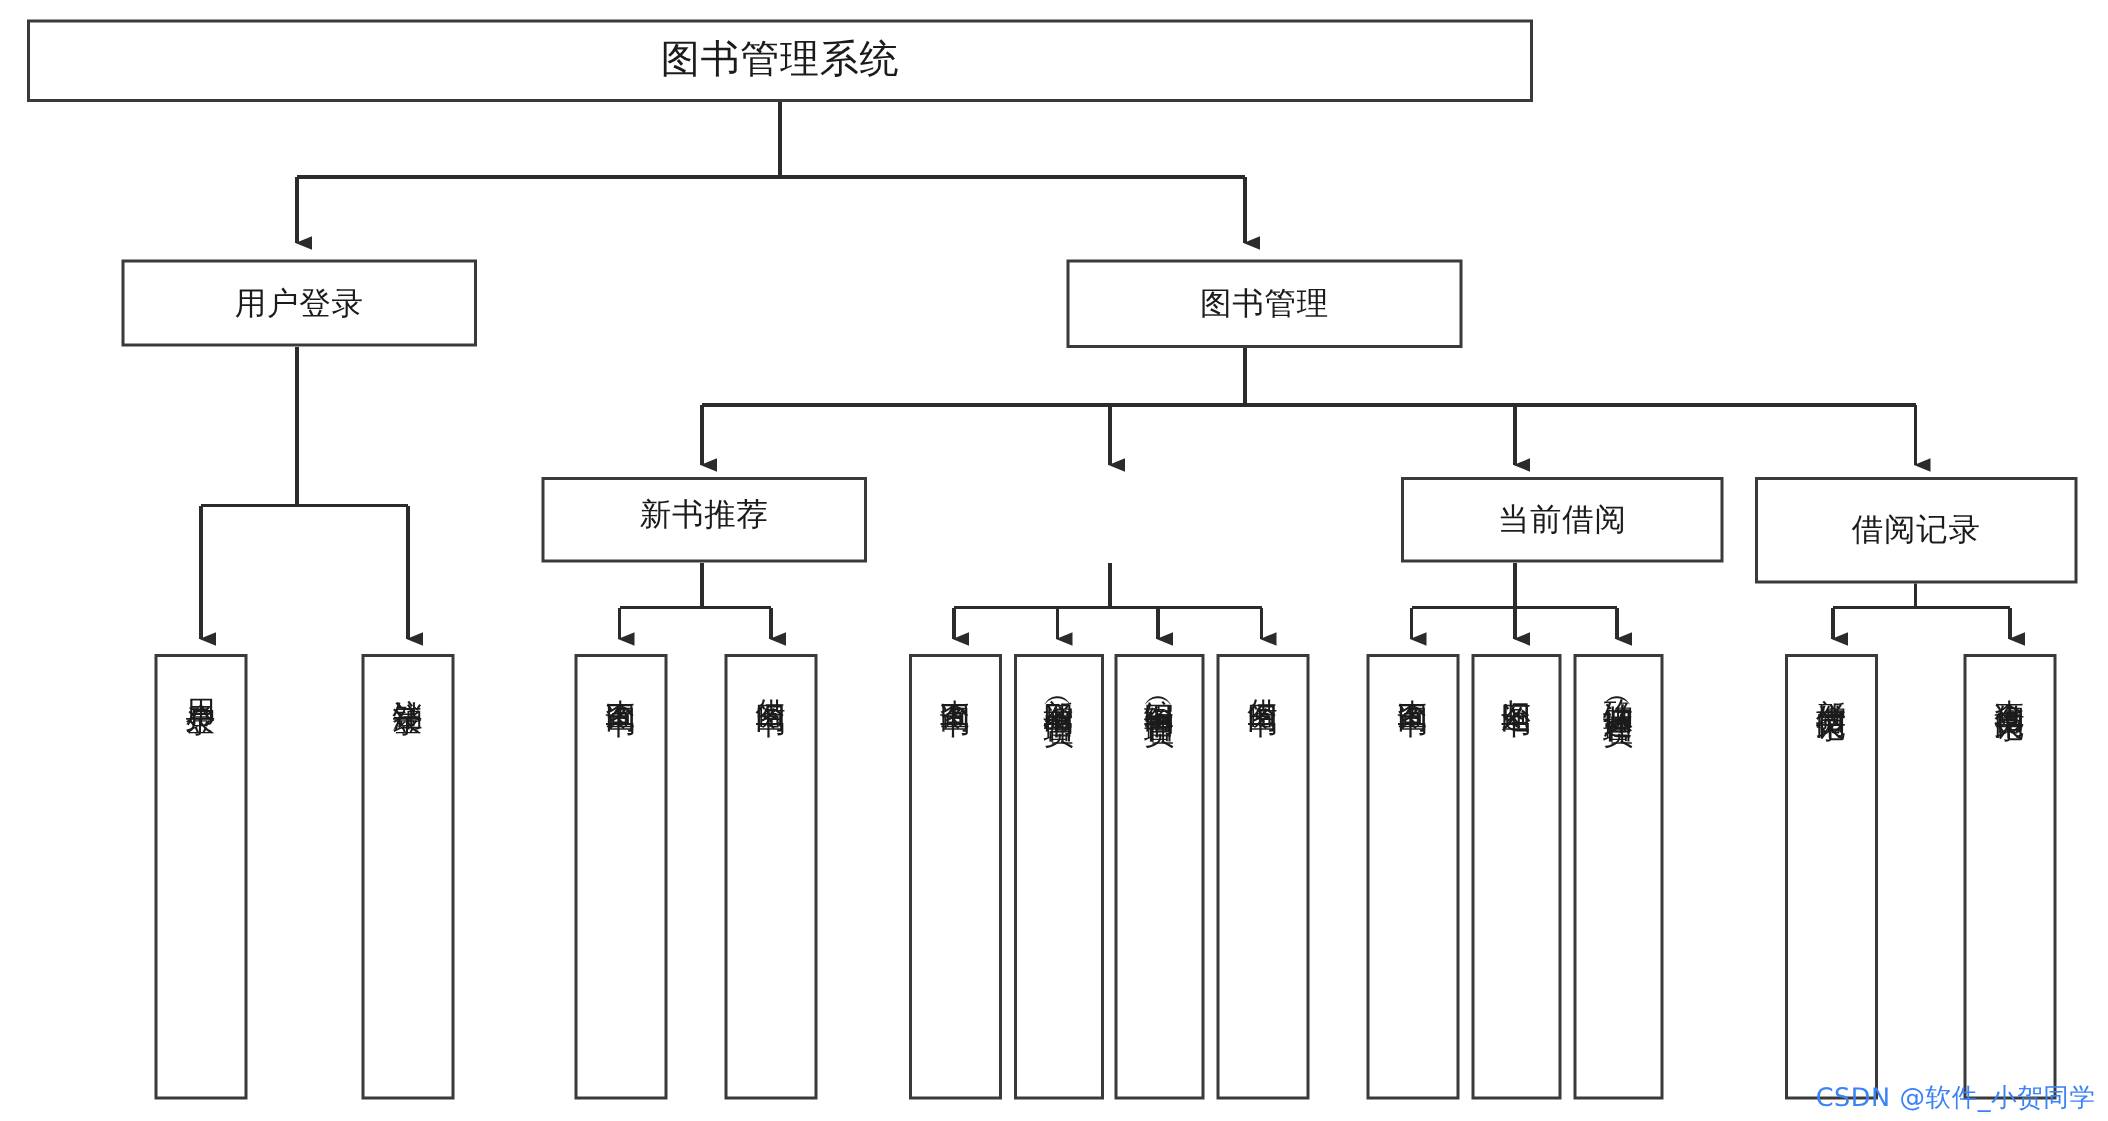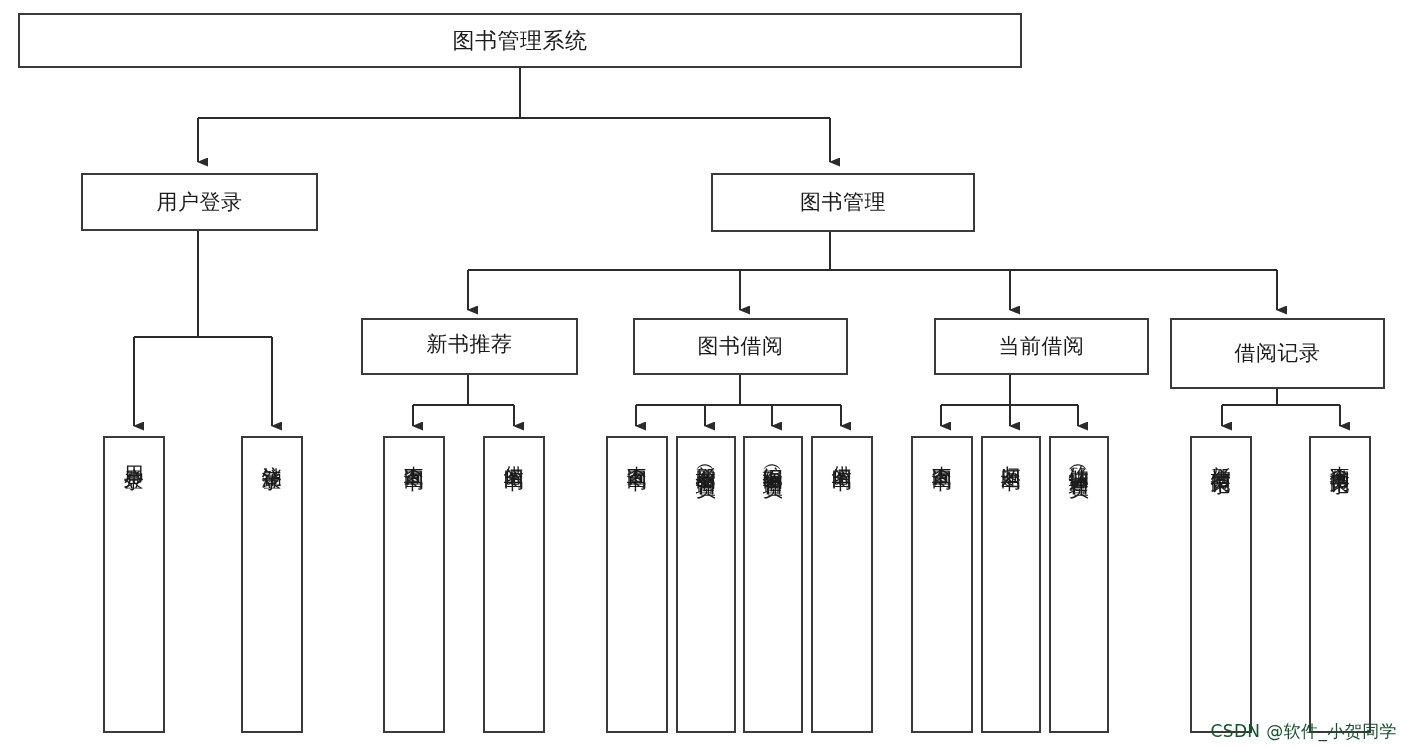--- a/index.html
+++ b/index.html
@@ -36,40 +36,40 @@
     display:block;
     line-height:1.18;
     letter-spacing:0.5px;
     color:#1b1b1b;
   }
   
   .node.h .lbl{
     writing-mode:horizontal-tb;
     font-size:21px;
   }
-  .node.root .lbl{font-size:22px;}
+  .node.root .lbl{font-size:26px;}
   
   .node.v{
     align-items:flex-start;
     padding-top:12px;
   }
   .node.v .lbl{
     writing-mode:vertical-rl;
     text-orientation:upright;
     font-size:20px;
     line-height:1.22;
     letter-spacing:2px;
     white-space:nowrap;
   }
   #watermark{
     position:absolute;
     right:8px;
     bottom:4px;
     font-size:17px;
-    color:#14532d;
+    color:#3b82f6;
     letter-spacing:0.4px;
     white-space:nowrap;
     user-select:none;
     margin-top:36px;
   }
 </style>
 </head>
 <body>
 
 <div id="canvas">
@@ -135,23 +135,20 @@
   </div>
 
   <div class="node h" style="left:711px;top:173px;width:264px;height:59px;">
     <span class="lbl">图书管理</span>
   </div>
 
   <div class="node h" style="left:361px;top:318px;width:217px;height:57px;font-family:Liberation Mono, monospace;">
     <span class="lbl">新书推荐</span>
   </div>
 
-  <div class="node h" style="left:633px;top:318px;width:215px;height:57px;">
-    <span class="lbl">图书借阅</span>
-  </div>
 
   <div class="node h" style="left:934px;top:318px;width:215px;height:57px;">
     <span class="lbl">当前借阅</span>
   </div>
 
   <div class="node h" style="left:1170px;top:318px;width:215px;height:71px;">
     <span class="lbl">借阅记录</span>
   </div>
 
   <div class="node v" style="left:103px;top:436px;width:62px;height:297px;">

